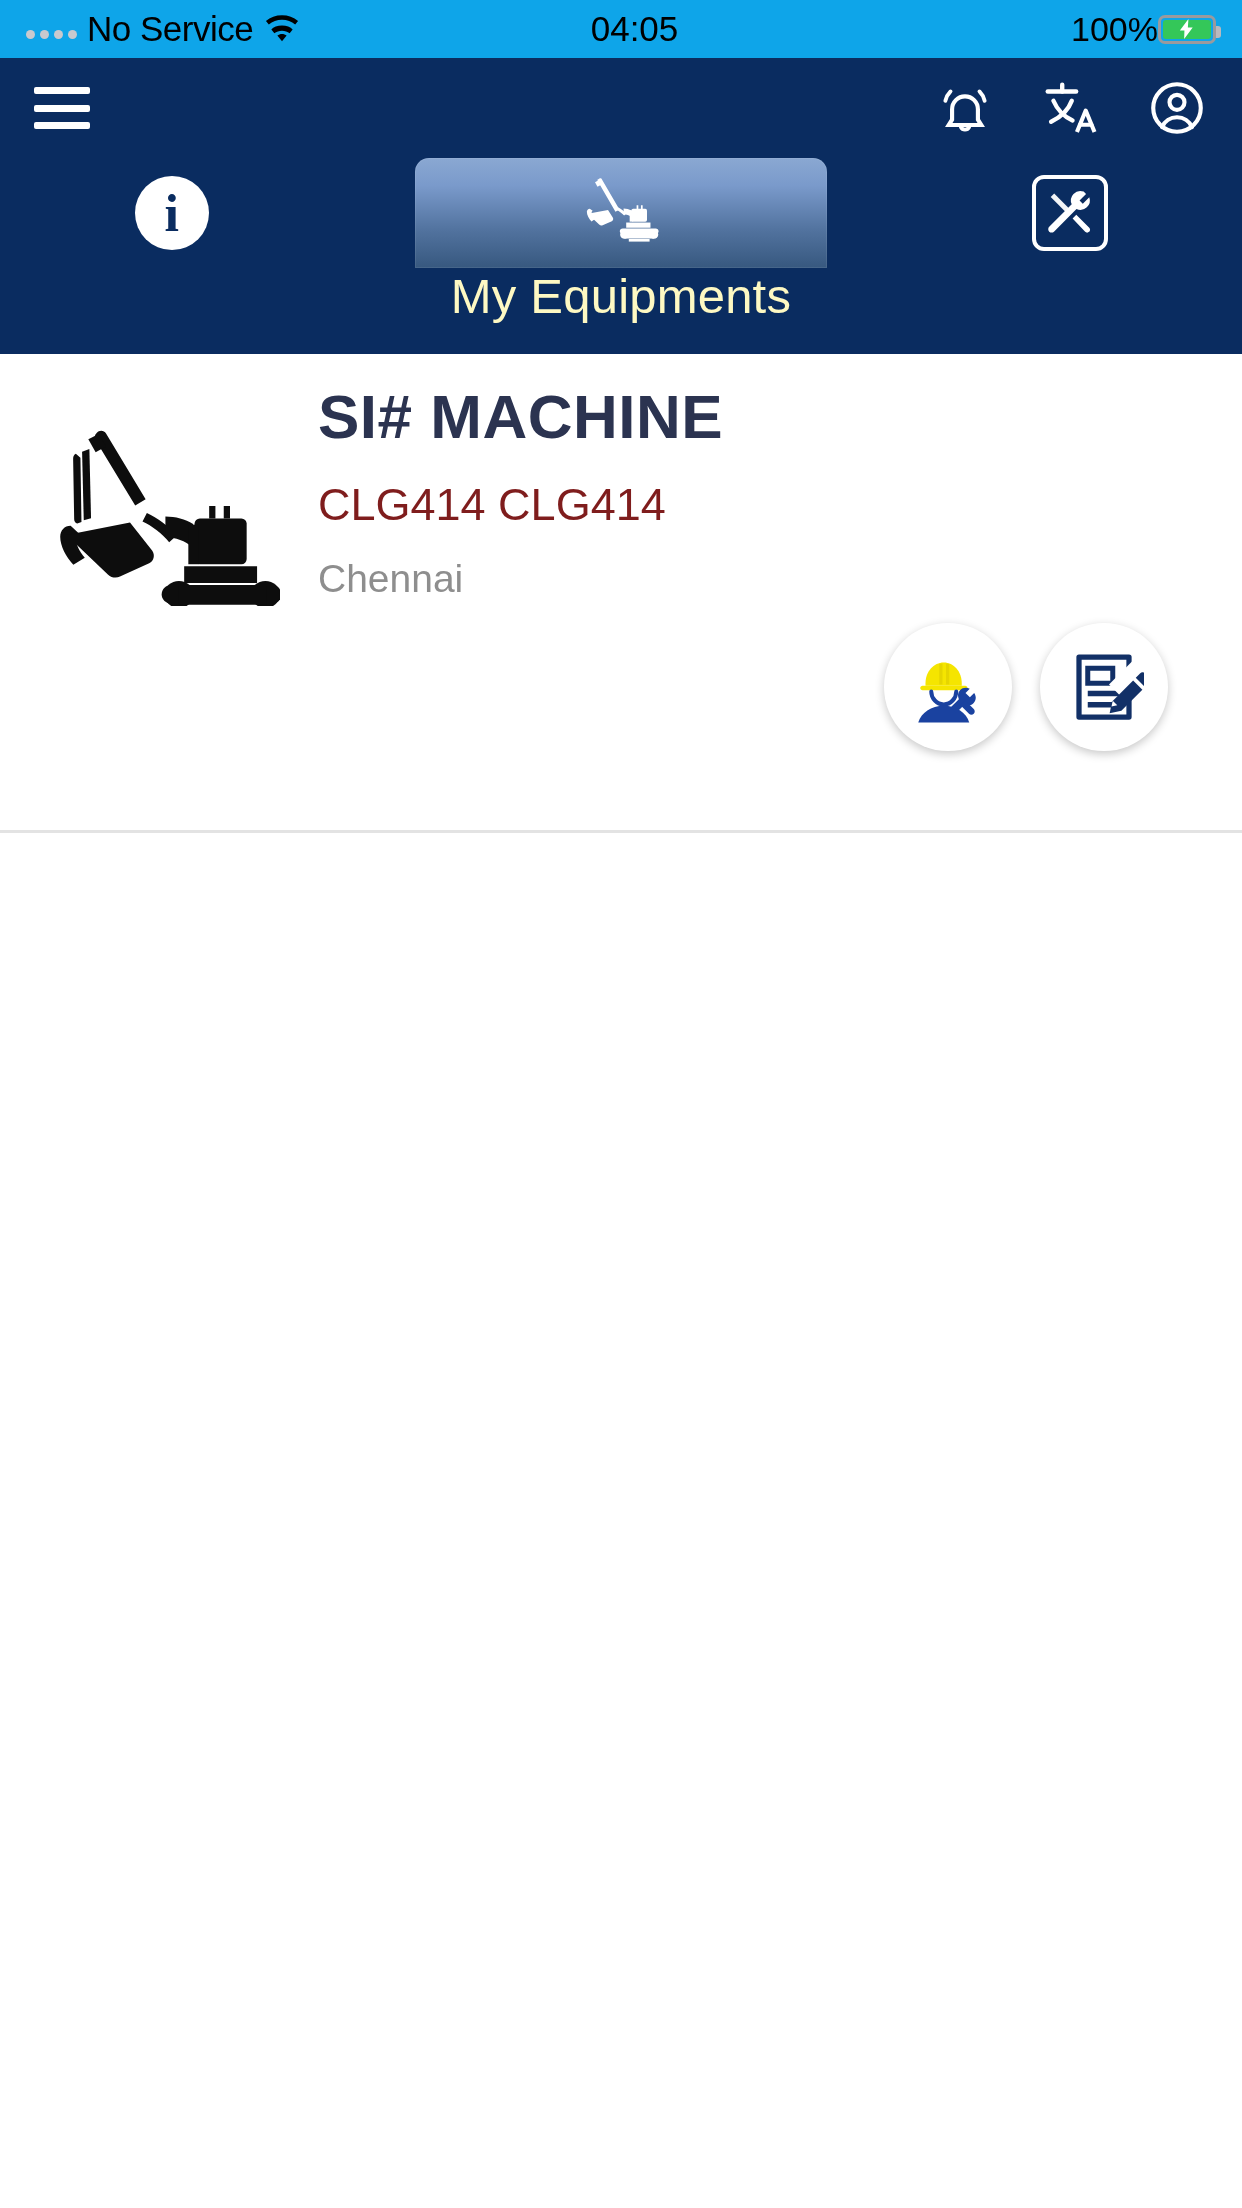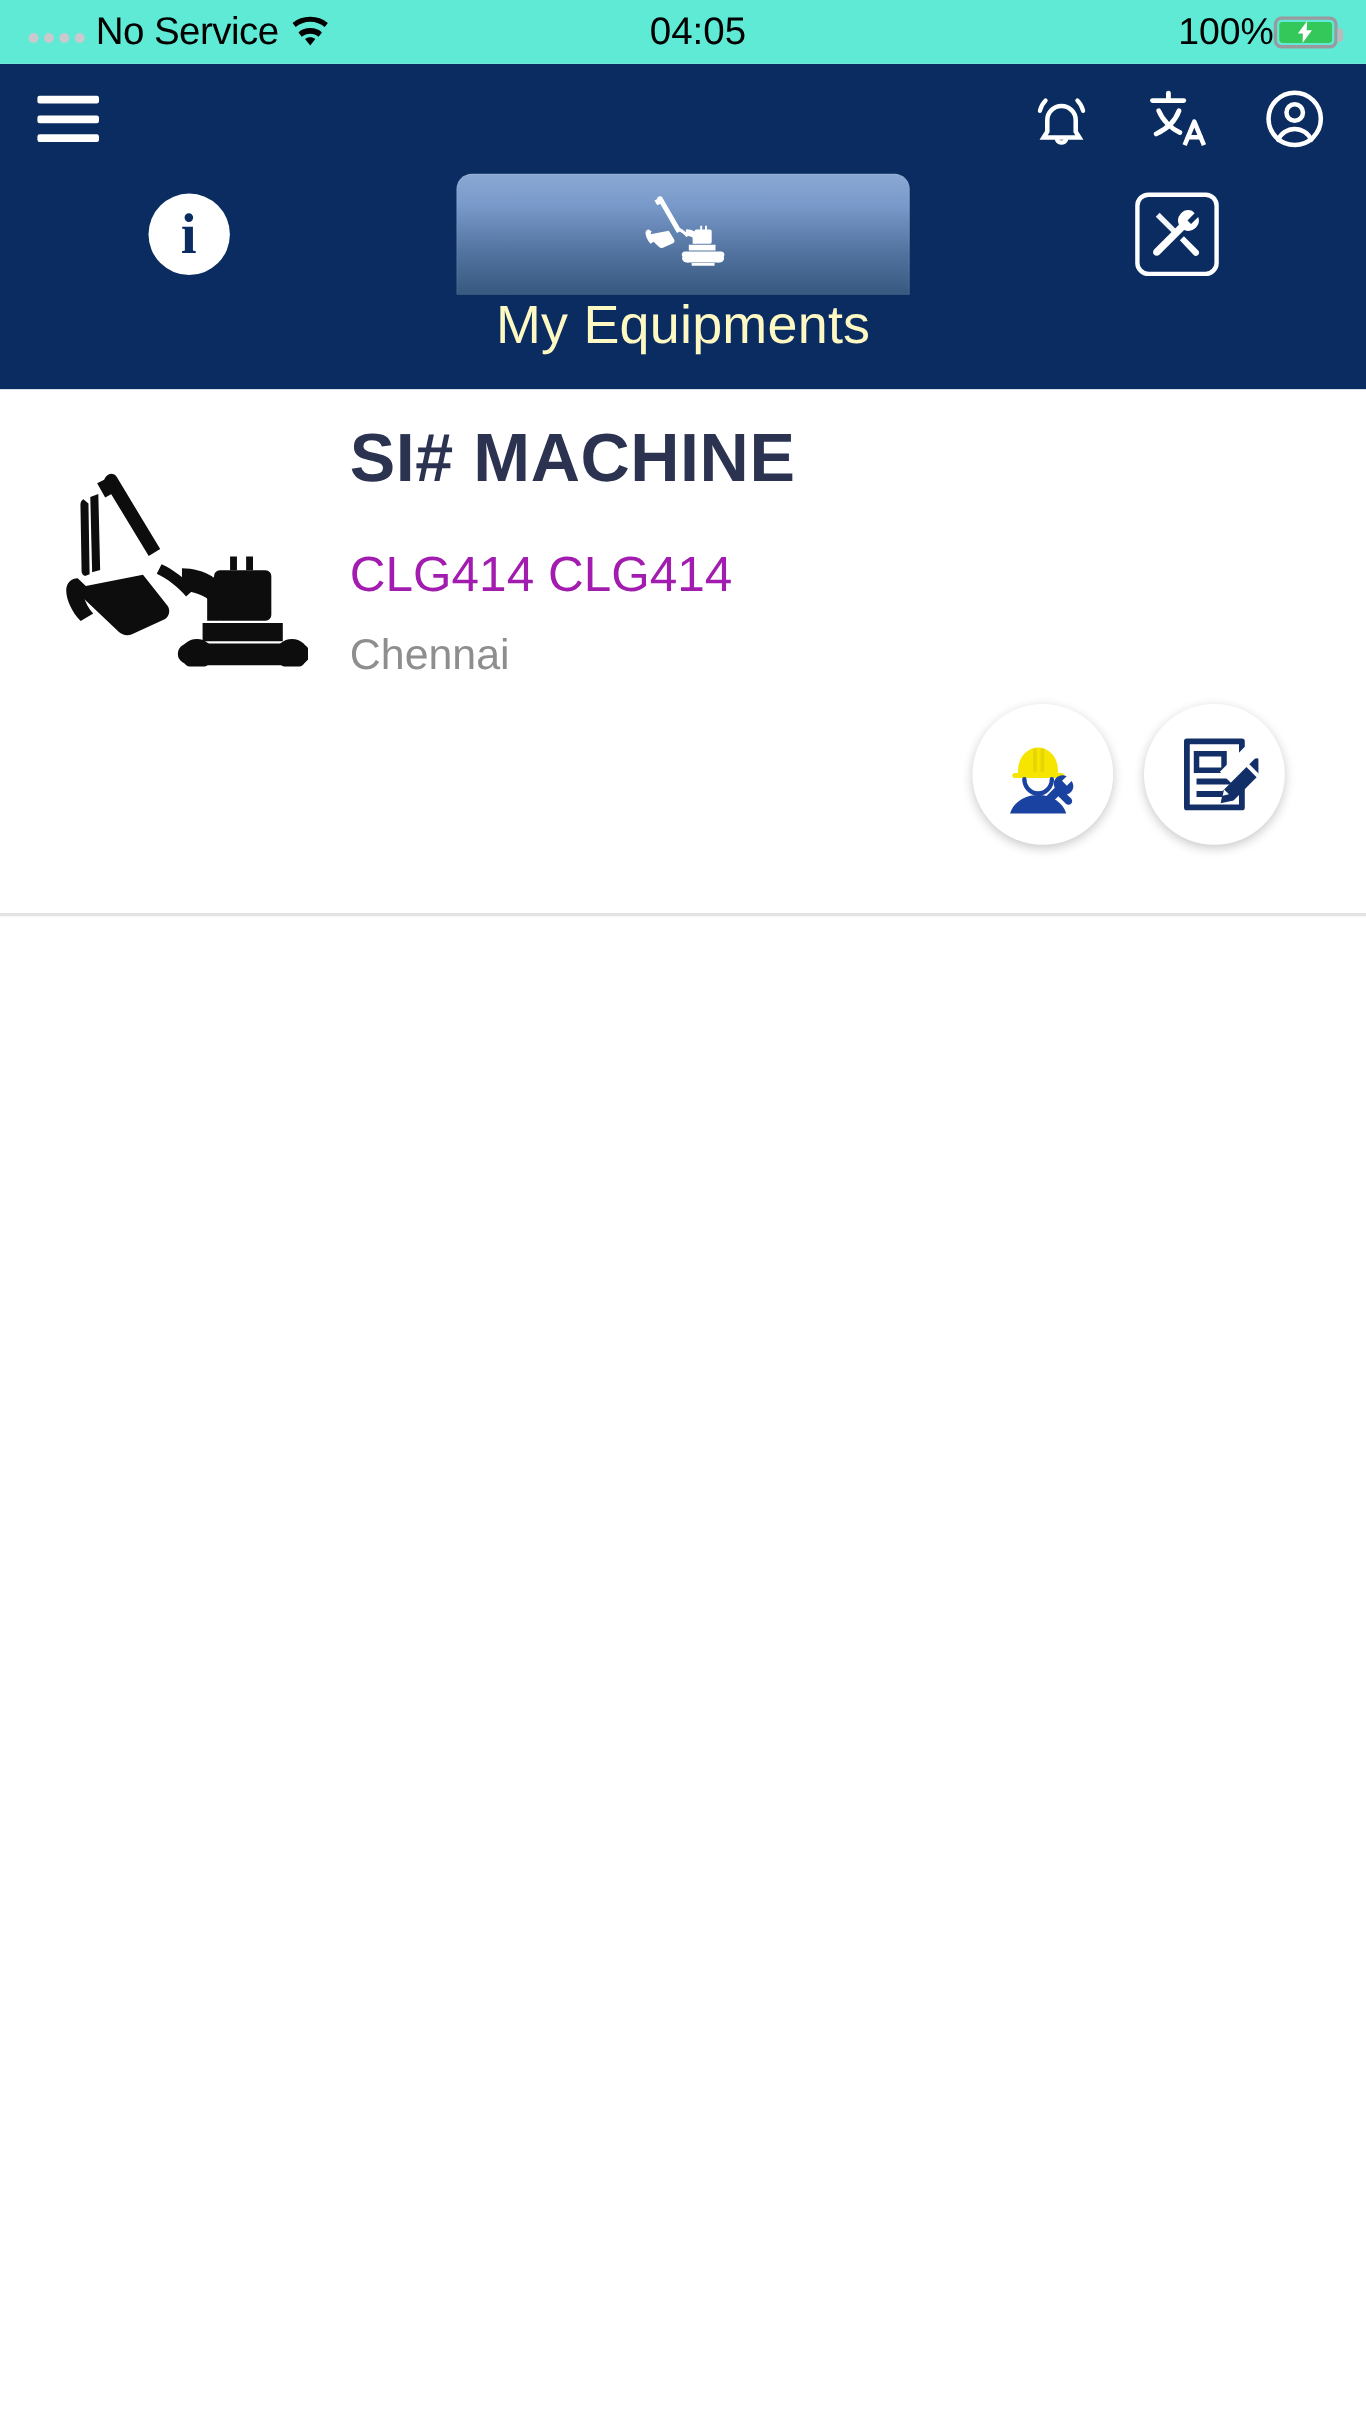--- a/index.html
+++ b/index.html
@@ -6,21 +6,21 @@
   html, body {
     width:1242px; height:2208px;
     background:#ffffff;
     font-family:"Liberation Sans", sans-serif;
     overflow:hidden;
   }
 
   
   .status-bar{
     height:58px; width:100%;
-    background:#5eead4;
+    background:#0ea5e9;
     display:flex; align-items:center;
     padding:0 26px;
     position:relative;
   }
   .sb-left{ display:flex; align-items:center; gap:10px; }
   .signal-dots{ display:flex; align-items:flex-end; gap:5px; height:20px; }
   .signal-dots i{
     display:block; width:9px; height:9px; border-radius:50%;
     background:#c9c9ce;
   }
@@ -108,21 +108,21 @@
     min-height:430px;
   }
   .equip-thumb{ width:250px; flex:0 0 250px; padding-top:30px; }
   .equip-thumb svg{ width:100%; height:auto; display:block; }
   .equip-info{ flex:1; padding-left:38px; padding-top:6px; }
   .equip-name{
     font-size:62px; font-weight:700; color:#2b3350;
     letter-spacing:0.5px; line-height:1.05;
   }
   .equip-model{
-    font-size:45px; color:#a21caf; margin-top:47px; font-weight:400;
+    font-size:45px; color:#7f1d1d; margin-top:30px; font-weight:400;
   }
   .equip-location{
     font-size:39px; color:#8e8e8e; margin-top:26px; font-weight:400;
   }
   .card-actions{
     display:flex; justify-content:flex-end; gap:28px;
     padding:22px 44px 0 0;
   }
   .action-btn{
     width:128px; height:128px; border-radius:50%;

